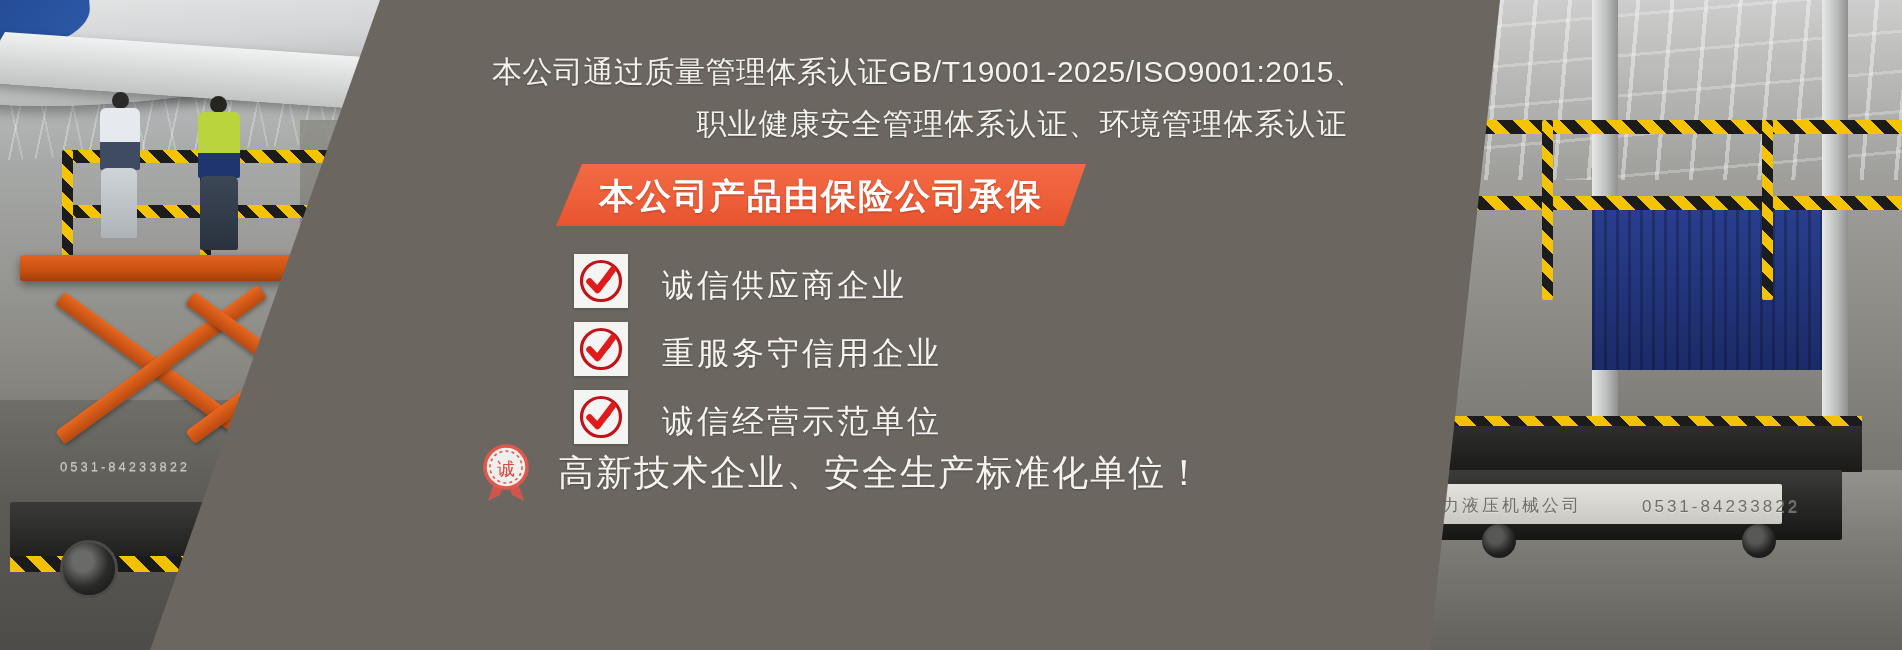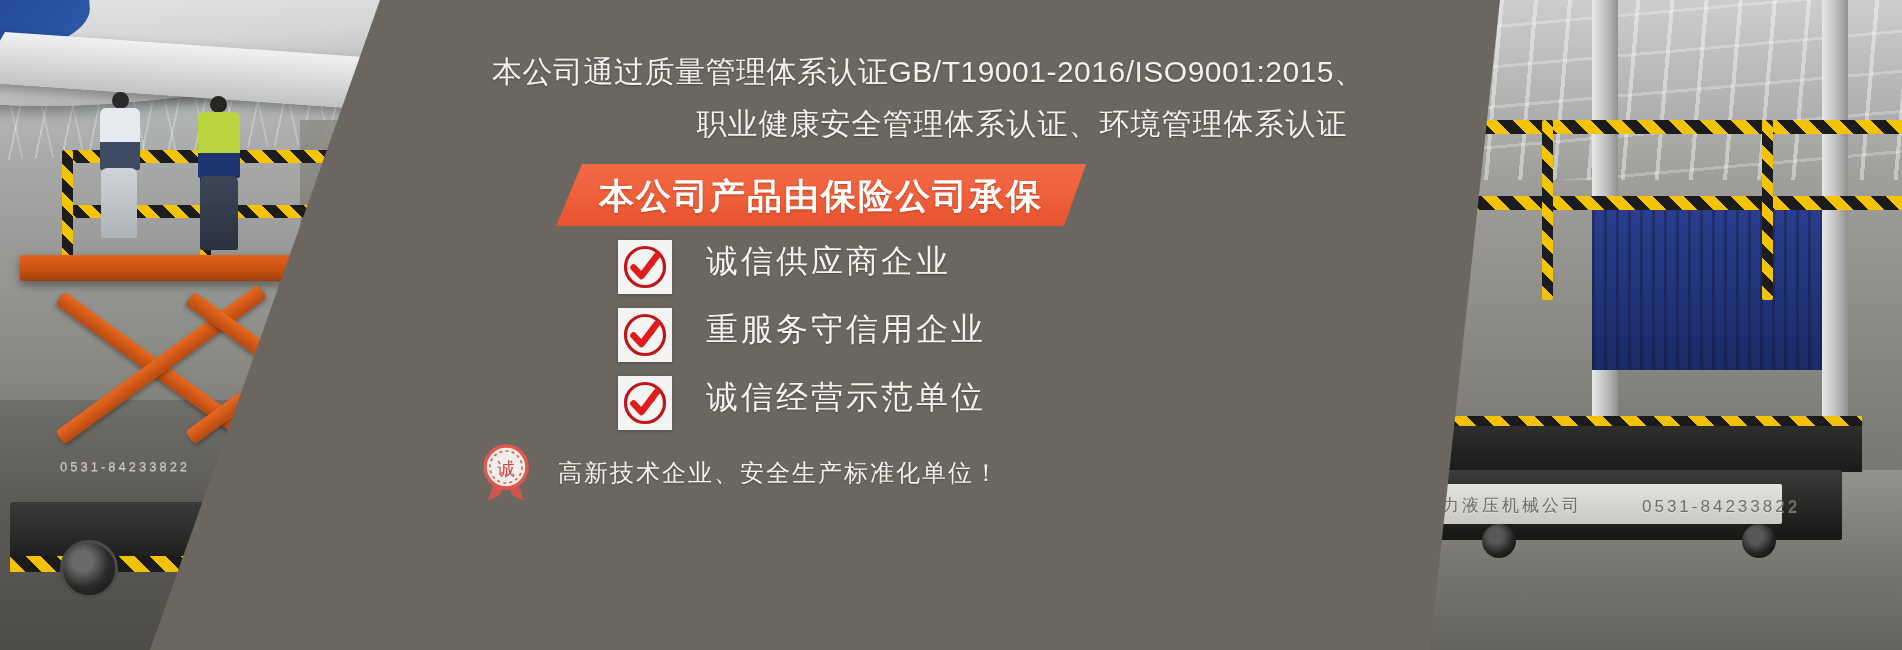--- a/index.html
+++ b/index.html
@@ -250,24 +250,23 @@
   }
 
   
   .checklist {
     position: absolute;
     left: 574px;
     top: 240px;
   }
   .check-item {
     display: flex;
-    align-items: flex-start;
+    align-items: flex-end;
     height: 68px;
     margin-bottom: 0;
-    margin-left: 44px;
   }
   .check-icon {
     width: 54px; height: 54px;
     background: #f4f4f2;
     display: flex; align-items: center; justify-content: center;
     flex: 0 0 auto;
     box-shadow: 0 1px 3px rgba(0,0,0,.25);
   }
   .check-label {
     margin-left: 34px;
@@ -287,21 +286,21 @@
     align-items: center;
   }
   .medal-icon {
     width: 72px; height: 72px;
     flex: 0 0 auto;
     display: flex; align-items: center; justify-content: center;
   }
   .medal-label {
     margin-left: 16px;
     color: #f5f3f0;
-    font-size: 24px;
+    font-size: 36px;
     letter-spacing: 2px;
     white-space: nowrap;
     text-shadow: 0 1px 2px rgba(0,0,0,.3);
   }
 </style>
 </head>
 <body>
 
 <div class="banner">
 
@@ -371,21 +370,21 @@
 
     <div class="cart-text" style="left:260px; bottom:133px;">济南金力液压机械公司</div>
     <div class="cart-text" style="left:520px; bottom:133px;">0531-84233822</div>
   </div>
 
   <div class="panel"></div>
 
   <div class="content">
 
     <div class="headline">
-      <div class="l1">本公司通过质量管理体系认证GB/T19001-2016/ISO9001:2015、</div>
+      <div class="l1">本公司通过质量管理体系认证GB/T19001-2025/ISO9001:2015、</div>
       <div class="l2">职业健康安全管理体系认证、环境管理体系认证</div>
     </div>
 
     <div class="ribbon"></div>
     <div class="ribbon-text">本公司产品由保险公司承保</div>
 
     <div class="checklist">
 
       <div class="check-item">
         <span class="check-icon">

